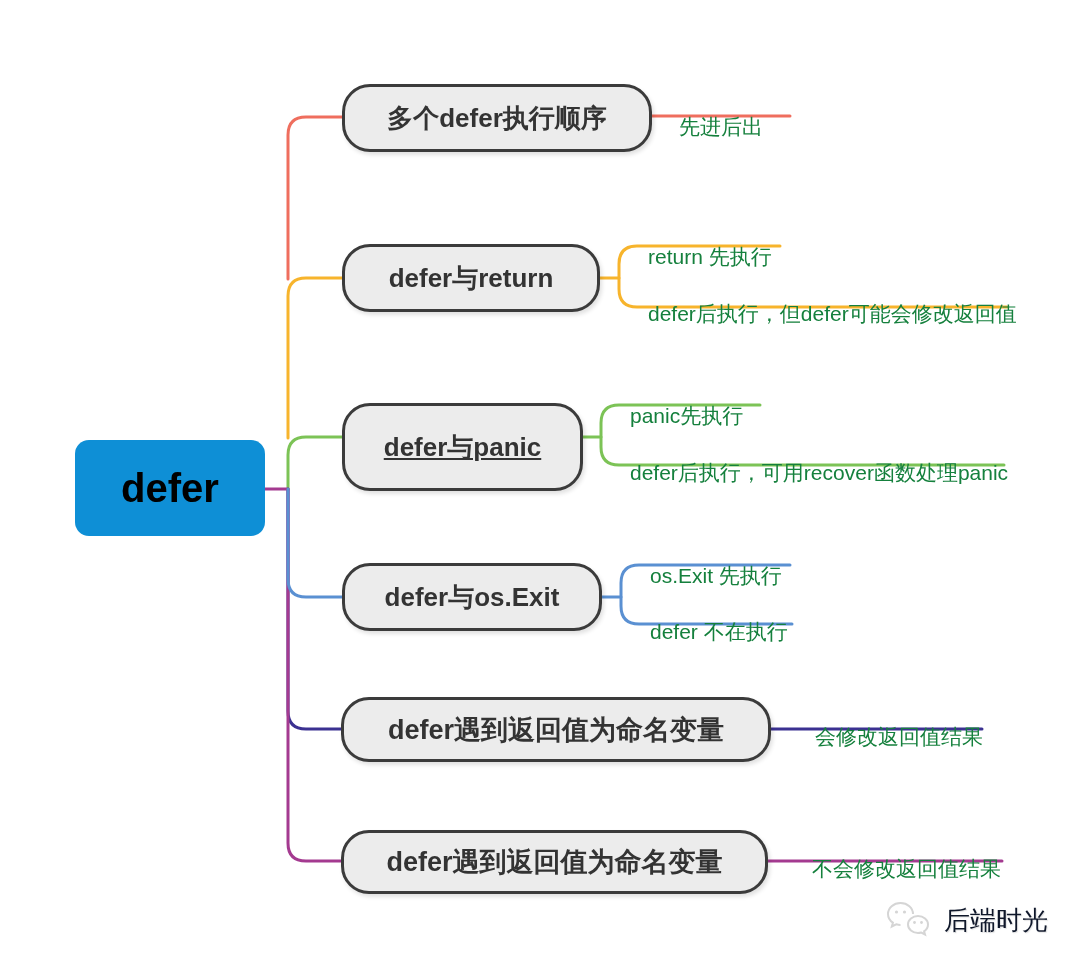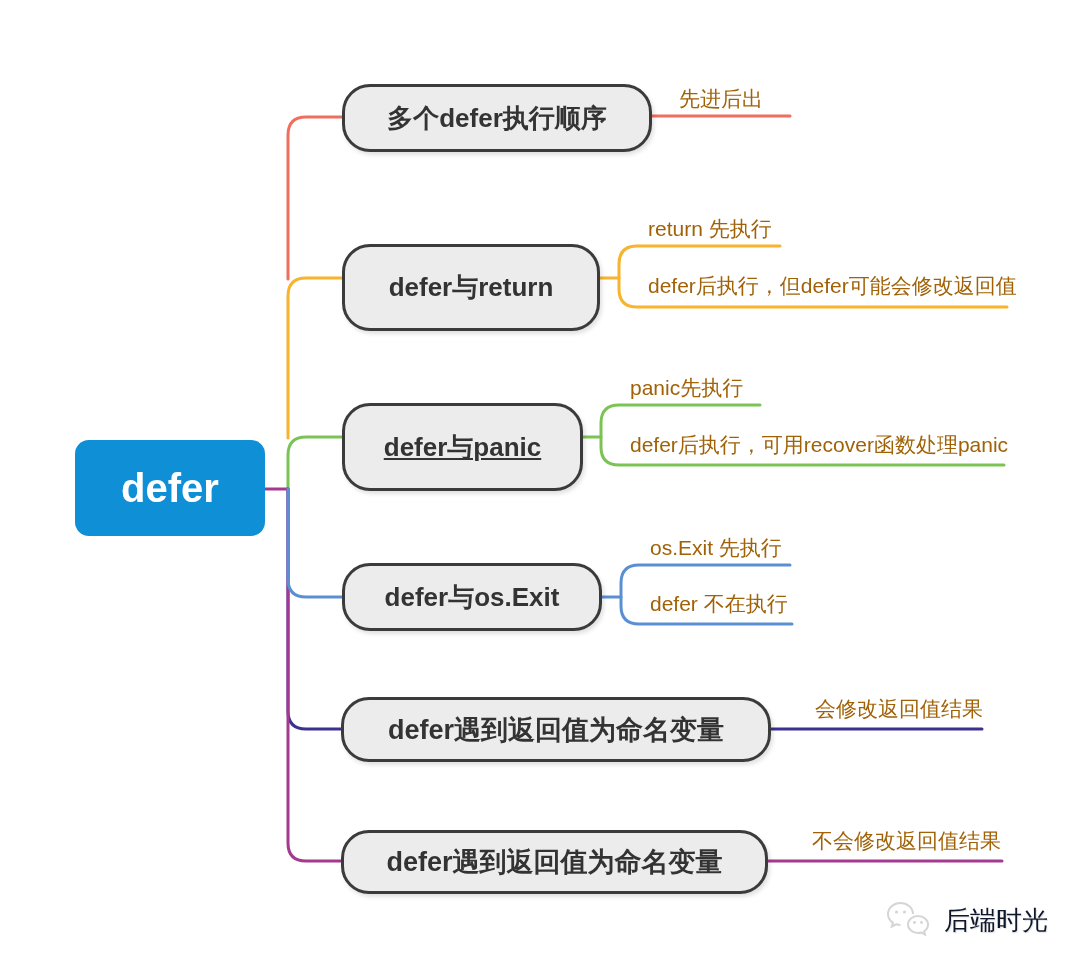--- a/index.html
+++ b/index.html
@@ -30,21 +30,21 @@
   .c1{stroke:var(--c1);}
   .c2{stroke:var(--c2);}
   .c3{stroke:var(--c3);}
   .c4{stroke:var(--c4);}
   .c5{stroke:var(--c5);}
   .node-root{
     position:absolute;
     left:75px;top:440px;width:190px;height:96px;
     background:var(--c-root);
     border-radius:14px;
-    color:#ffffff;
+    color:#000000;
     font-size:40px;
     font-weight:bold;
     display:flex;align-items:center;justify-content:center;
     z-index:3;
   }
   .topic{
     position:absolute;
     background:#ececec;
     border:3.5px solid #3b3b3b;
     border-radius:28px;
@@ -53,23 +53,24 @@
     font-size:26px;
     font-weight:bold;
     color:#333333;
     box-shadow:2px 3px 4px rgba(0,0,0,0.12);
     z-index:3;
     white-space:nowrap;
   }
   .leaf{
     position:absolute;
     font-size:21px;
-    color:#a16207;
+    color:#15803d;
     white-space:nowrap;
     z-index:3;
+    margin-top:28px;
   }
   .leaf.centered{text-align:center;}
   .watermark{
     position:absolute;
     left:886px;top:900px;
     display:flex;align-items:center;gap:8px;
     color:#0f172a;
     font-size:26px;
     font-weight:500;
     z-index:2;
@@ -102,21 +103,21 @@
     <path class="c3" d="M 602 597 L 621 597"></path>
     <path class="c3" d="M 790 565 L 639 565 Q 621 565 621 583 L 621 606 Q 621 624 639 624 L 792 624"></path>
 
     <path class="c4" d="M 771 729 L 982 729"></path>
     <path class="c5" d="M 768 861 L 1002 861"></path>
   </svg>
 
   <div class="node-root">defer</div>
 
   <div class="topic" style="left:342px;top:84px;width:310px;height:68px;">多个defer执行顺序</div>
-  <div class="topic" style="left:342px;top:244px;width:258px;height:87px;">defer与return</div>
+  <div class="topic" style="left:342px;top:244px;width:258px;height:68px;">defer与return</div>
   <div class="topic" style="left:342px;top:403px;width:241px;height:88px;text-decoration:underline;">defer与panic</div>
   <div class="topic" style="left:342px;top:563px;width:260px;height:68px;">defer与os.Exit</div>
   <div class="topic" style="left:341px;top:697px;width:430px;height:65px;font-size:27px;">defer遇到返回值为命名变量</div>
   <div class="topic" style="left:341px;top:830px;width:427px;height:64px;font-size:27px;">defer遇到返回值为命名变量</div>
 
   <div class="leaf centered" style="left:652px;top:85px;width:138px;">先进后出</div>
 
   <div class="leaf" style="left:648px;top:215px;">return 先执行</div>
   <div class="leaf" style="left:648px;top:272px;">defer后执行，但defer可能会修改返回值</div>
 

